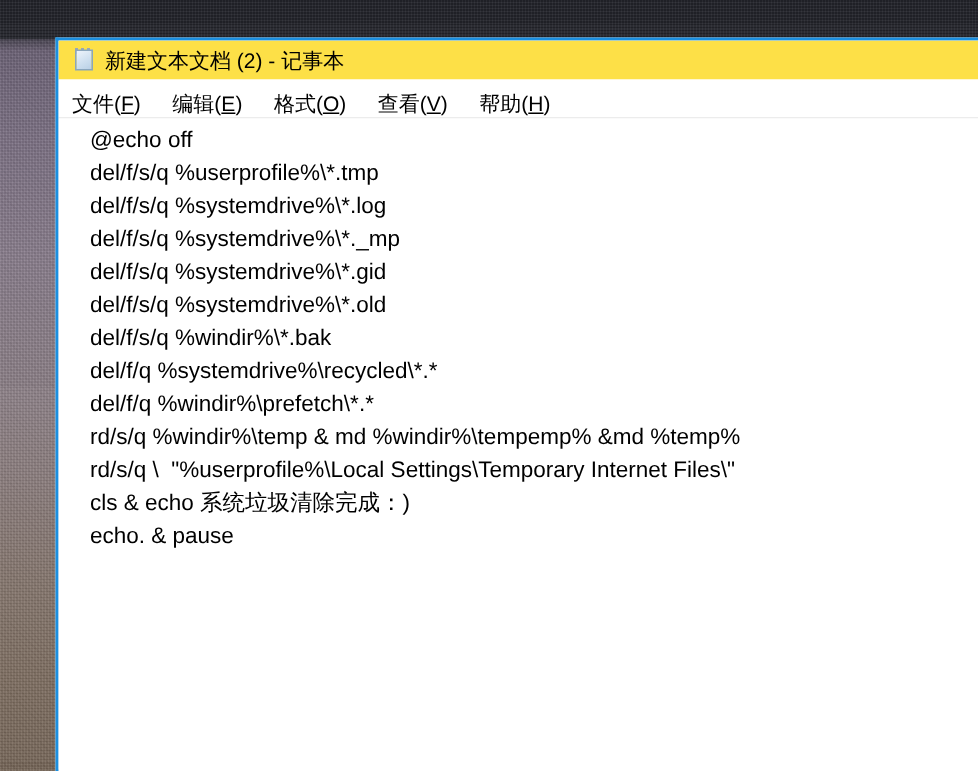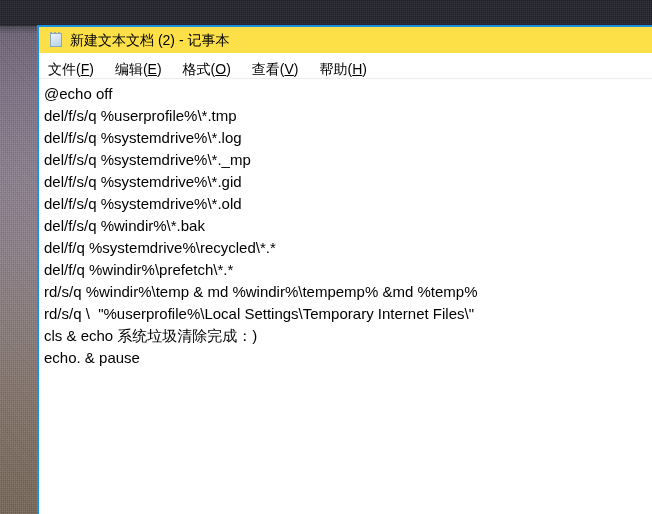--- a/index.html
+++ b/index.html
@@ -135,21 +135,21 @@
 
   #menu-separator {
     height: 1px;
     background: #ececec;
     width: 100%;
   }
 
   
   #text-area {
     background: #ffffff;
-    padding: 4px 0 0 5px;
+    padding: 4px 0 0 21px;
     height: 430px;
     overflow: hidden;
     cursor: text;
   }
   .code-line {
     font-size: 15px;
     line-height: 22px;
     color: #000000;
     white-space: pre;
     height: 22px;

